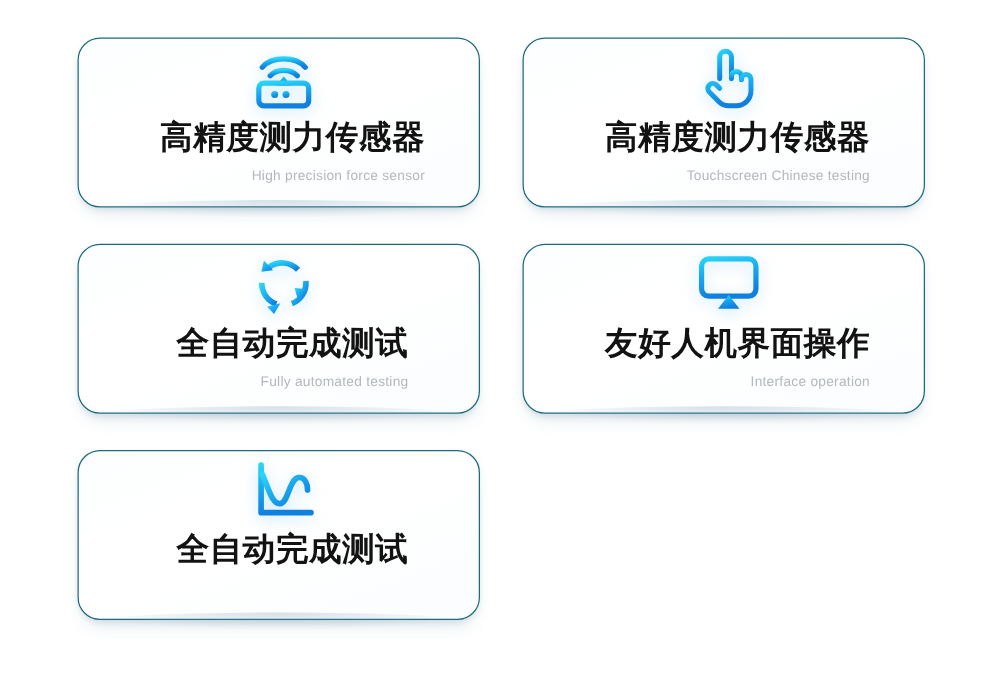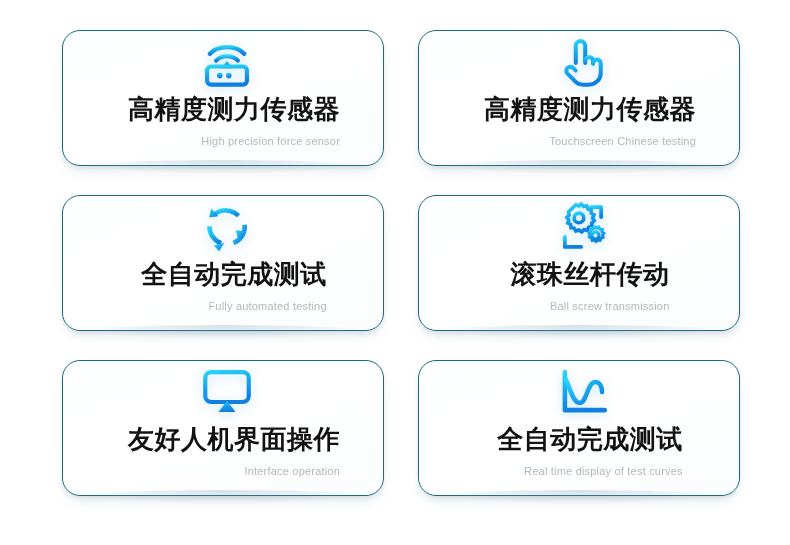--- a/index.html
+++ b/index.html
@@ -151,47 +151,20 @@
         <path d="M51.2 36.6 L44.3 45.6 L41.6 35.7 Z" fill="url(#ig2)"></path>
         <path d="M17.4 52.3 L29 49.3 L23.4 58.7 Z" fill="url(#ig2)"></path>
       </svg>
     </div>
     <div class="card-text">
       <div class="card-title">全自动完成测试</div>
       <div class="card-subtitle">Fully automated testing</div>
     </div>
   </div>
 
-  <div class="feature-card">
-    <div class="card-icon">
-      <svg viewBox="0 0 64 64">
-        <g fill="none" stroke="url(#ig)" stroke-width="4.2" stroke-linecap="round" stroke-linejoin="round">
-          <path d="M41 10 L52 10 L52 21"></path>
-          <path d="M12 43 L12 54 L30 54"></path>
-        </g>
-        <g fill="none" stroke="url(#ig)" stroke-width="4">
-          <path d="M24 7.5 l3.4 1.2 2.6 -2.2 2.7 2.9 3.4 -0.8 1.5 3.7 3.5 0.5 0 3.9
-                   3.0 1.8 -1.5 3.6 1.8 3.0 -2.8 2.7 0.3 3.5 -3.8 0.9 -1.3 3.3 -3.7 -0.6
-                   -2.5 2.5 -3.1 -2.1 -3.4 1.2 -1.9 -3.3 -3.5 -0.4 -0.3 -3.6 -3.2 -1.5
-                   1.1 -3.4 -2.1 -2.9 2.5 -2.6 -0.6 -3.6 z"></path>
-          <circle cx="27.5" cy="22" r="5.3"></circle>
-        </g>
-        <g fill="none" stroke="url(#ig)" stroke-width="3.4">
-          <path d="M41 33.5 l2.5 0.3 1.5 -2.0 2.2 1.3 2.3 -1.0 1.2 2.3 2.5 0.3 -0.2 2.6
-                   2.0 1.6 -1.4 2.1 0.6 2.4 -2.4 0.9 -0.9 2.4 -2.5 -0.4 -1.9 1.7 -1.9 -1.7
-                   -2.5 0.3 -0.7 -2.4 -2.3 -1.1 0.8 -2.4 -1.3 -2.2 2.1 -1.5 z"></path>
-          <circle cx="45.8" cy="41.3" r="3.9"></circle>
-        </g>
-      </svg>
-    </div>
-    <div class="card-text">
-      <div class="card-title">滚珠丝杆传动</div>
-      <div class="card-subtitle">Ball screw transmission</div>
-    </div>
-  </div>
 
   <div class="feature-card">
     <div class="card-icon">
       <svg viewBox="0 0 64 64">
         <rect x="8" y="10" width="48" height="33" rx="6.5" ry="6.5" fill="none" stroke="url(#ig)" stroke-width="4.6"></rect>
         <g stroke="url(#ig)" stroke-width="4" stroke-linecap="round">
           <line x1="20.5" y1="33" x2="20.5" y2="27"></line>
           <line x1="28" y1="33" x2="28" y2="20"></line>
           <line x1="35.5" y1="33" x2="35.5" y2="23"></line>
           <line x1="43" y1="33" x2="43" y2="18"></line>
@@ -212,17 +185,16 @@
     <div class="card-icon">
       <svg viewBox="0 0 64 64">
         <g fill="none" stroke="url(#ig)" stroke-width="5" stroke-linecap="round" stroke-linejoin="round">
           <path d="M12 10 L12 52 L56 52"></path>
         </g>
         <path d="M13 18 C19 32, 22 45, 29 44 C36 43, 37 22, 45 21 C51 20.5, 53 27, 53 32" fill="none" stroke="url(#ig2)" stroke-width="5" stroke-linecap="round"></path>
       </svg>
     </div>
     <div class="card-text">
       <div class="card-title">全自动完成测试</div>
-      <div class="card-subtitle">Real time display of test curves</div>
     </div>
   </div>
 
 </div>
 
 </body></html>

